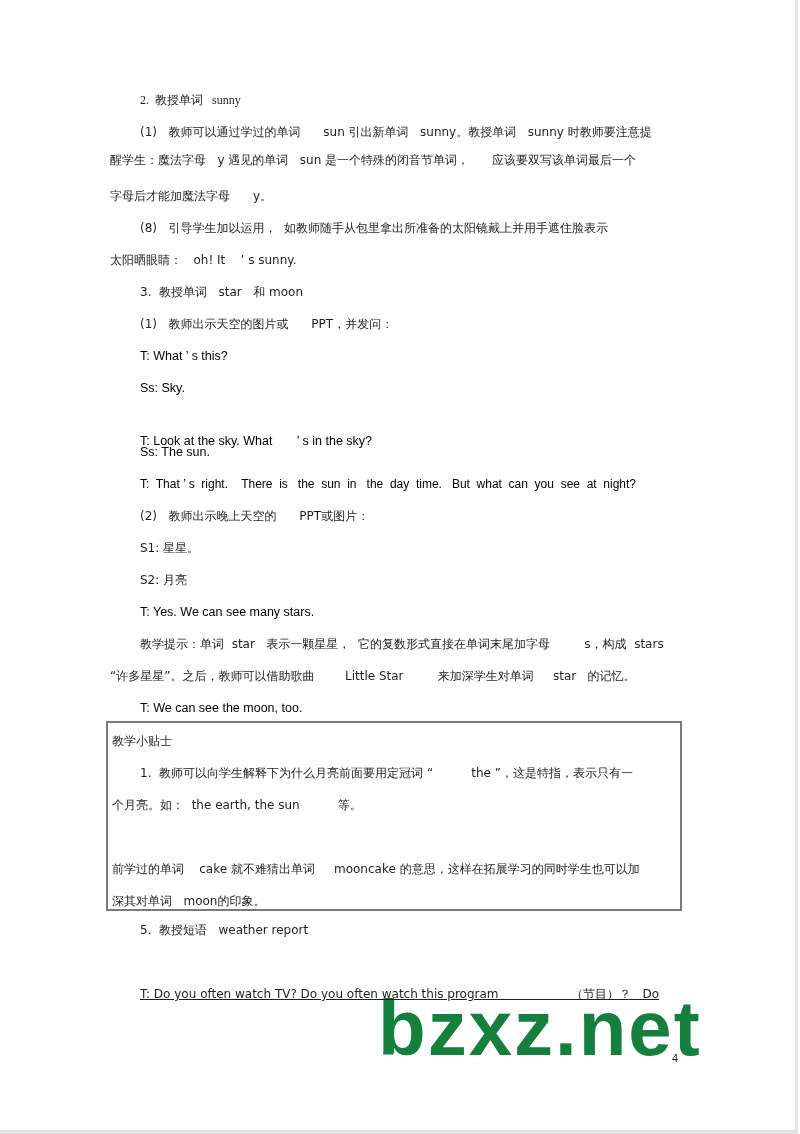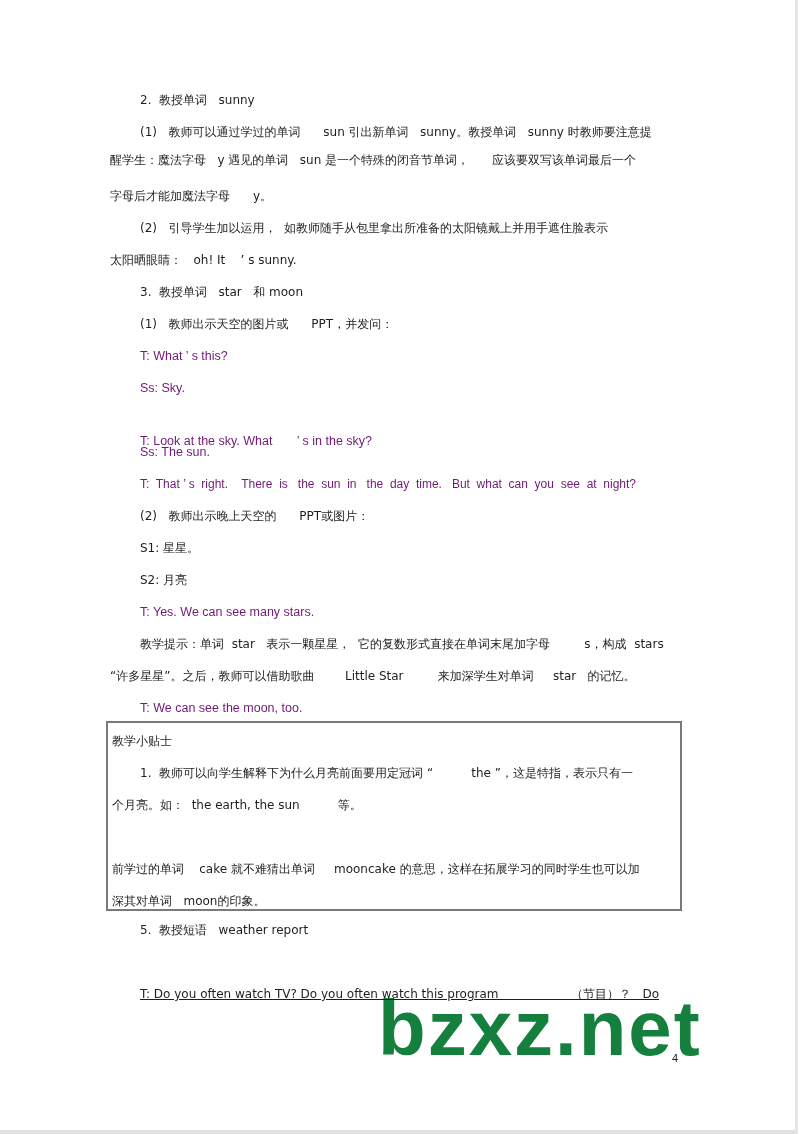--- a/index.html
+++ b/index.html
@@ -12,21 +12,21 @@
   .page {
     position: absolute; left: 0; top: 0; width: 795px; height: 1130px;
     background: #ffffff;
     border-right: 3px solid #e6e6e6;
     border-bottom: 4px solid #e2e2e2;
   }
   .line {
     position: absolute; font-size: 12px; line-height: 16px;
     white-space: pre; letter-spacing: 0;
   }
-  .en { font-family: "Liberation Sans", "DejaVu Sans", sans-serif; font-size: 12.5px; color: #701a75; }
+  .en { font-family: "Liberation Sans", "DejaVu Sans", sans-serif; font-size: 12.5px; color: #000000; }
   .tips-box {
     position: absolute; left: 106px; top: 721px; width: 576px; height: 190px;
     border: 2px solid #7a7a7a; box-sizing: border-box;
   }
   .watermark {
     position: absolute; left: 378px; top: 988px;
     font-family: "Liberation Sans", "DejaVu Sans", sans-serif;
     font-weight: bold; font-size: 78px; line-height: 80px;
     color: #15803d; letter-spacing: 2px; white-space: nowrap;
   }
@@ -34,25 +34,25 @@
     position: absolute; left: 672px; top: 1052px; font-size: 11px;
     font-family: "Liberation Sans", sans-serif; color: #222;
   }
 </style>
 </head>
 <body>
 
 <div class="page">
 
   <div>
-    <div class="line" style="left:140px;top:92px;">2.  教授单词   sunny</div>
+    <div class="line" style="left:140px;top:92px;font-family:Liberation Serif, serif;">2.  教授单词   sunny</div>
     <div class="line" style="left:140px;top:124px;">(1)   教师可以通过学过的单词      sun 引出新单词   sunny。教授单词   sunny 时教师要注意提</div>
     <div class="line" style="left:110px;top:140px;margin-top:12px;">醒学生：魔法字母   y 遇见的单词   sun 是一个特殊的闭音节单词，      应该要双写该单词最后一个</div>
     <div class="line" style="left:110px;top:188px;">字母后才能加魔法字母      y。</div>
-    <div class="line" style="left:140px;top:220px;">(2)   引导学生加以运用，  如教师随手从包里拿出所准备的太阳镜戴上并用手遮住脸表示</div>
+    <div class="line" style="left:140px;top:220px;">(8)   引导学生加以运用，  如教师随手从包里拿出所准备的太阳镜戴上并用手遮住脸表示</div>
     <div class="line" style="left:110px;top:252px;">太阳晒眼睛：   oh! It    ’ s sunny.</div>
     <div class="line" style="left:140px;top:284px;">3.  教授单词   star   和 moon</div>
     <div class="line" style="left:140px;top:316px;">(1)   教师出示天空的图片或      PPT，并发问：</div>
     <div class="line en" style="left:140px;top:348px;">T: What ’ s this?</div>
     <div class="line en" style="left:140px;top:380px;">Ss: Sky.</div>
     <div class="line en" style="left:140px;top:412px;margin-top:21px;">T: Look at the sky. What       ’ s in the sky?</div>
     <div class="line en" style="left:140px;top:444px;">Ss: The sun.</div>
     <div class="line en" style="left:140px;top:476px;font-size:12px;">T:  That ’ s  right.    There  is   the  sun  in   the  day  time.   But  what  can  you  see  at  night?</div>
     <div class="line" style="left:140px;top:508px;">(2)   教师出示晚上天空的      PPT或图片：</div>
     <div class="line" style="left:140px;top:540px;">S1: 星星。</div>

